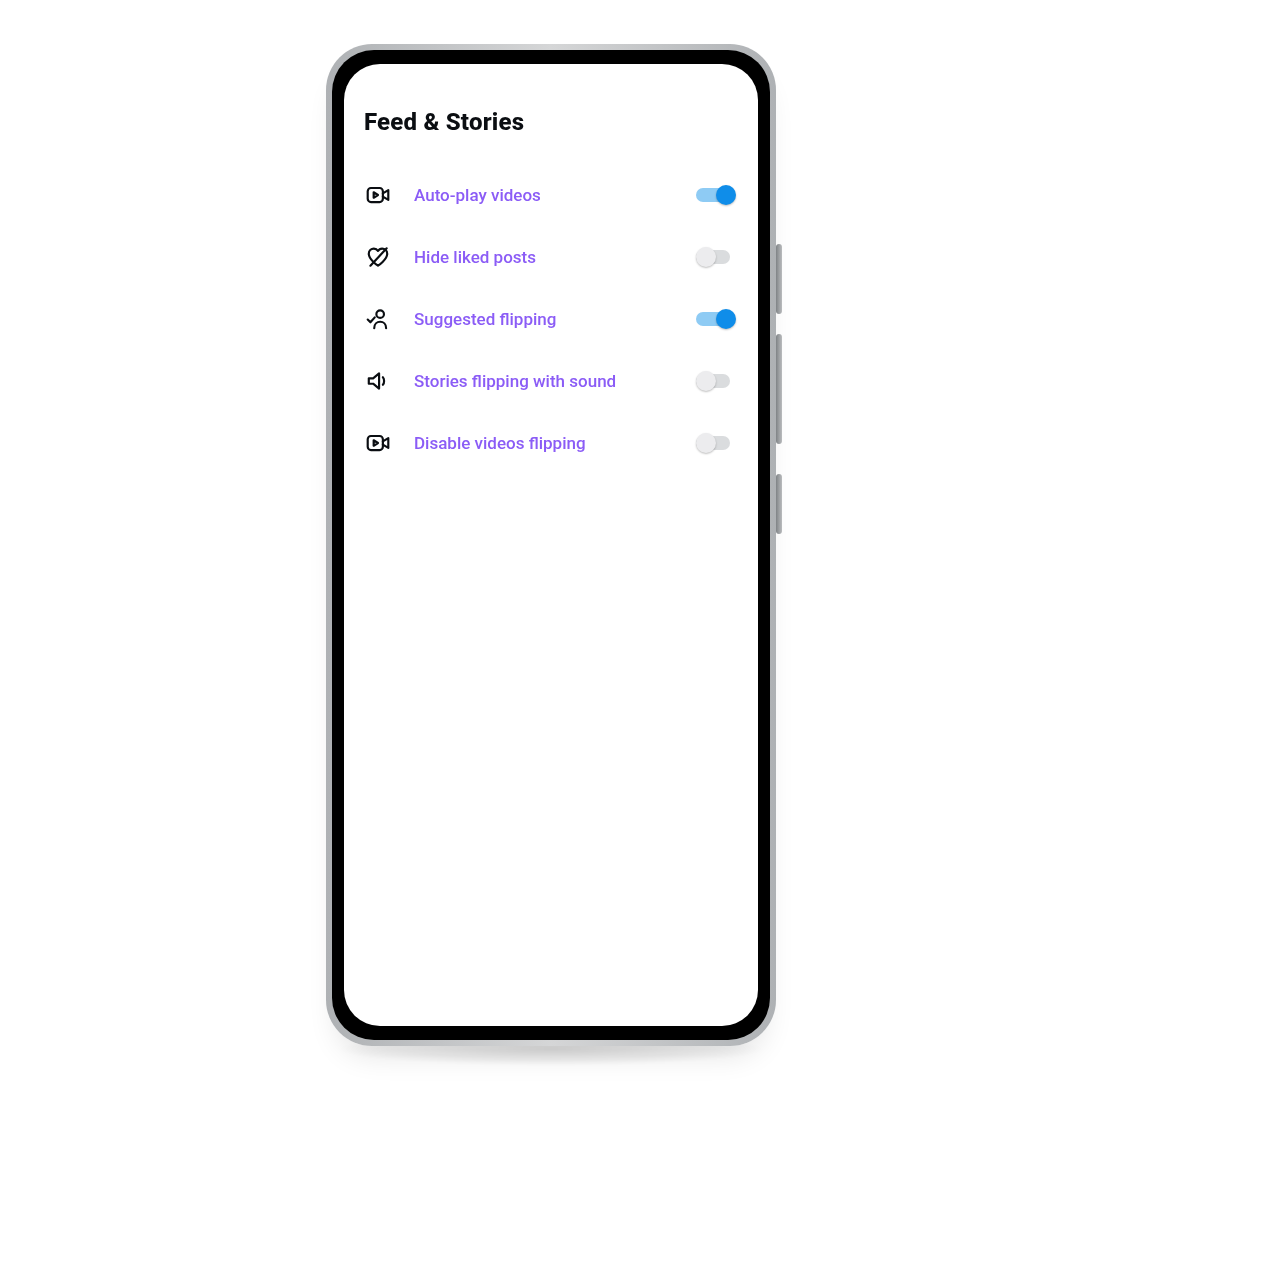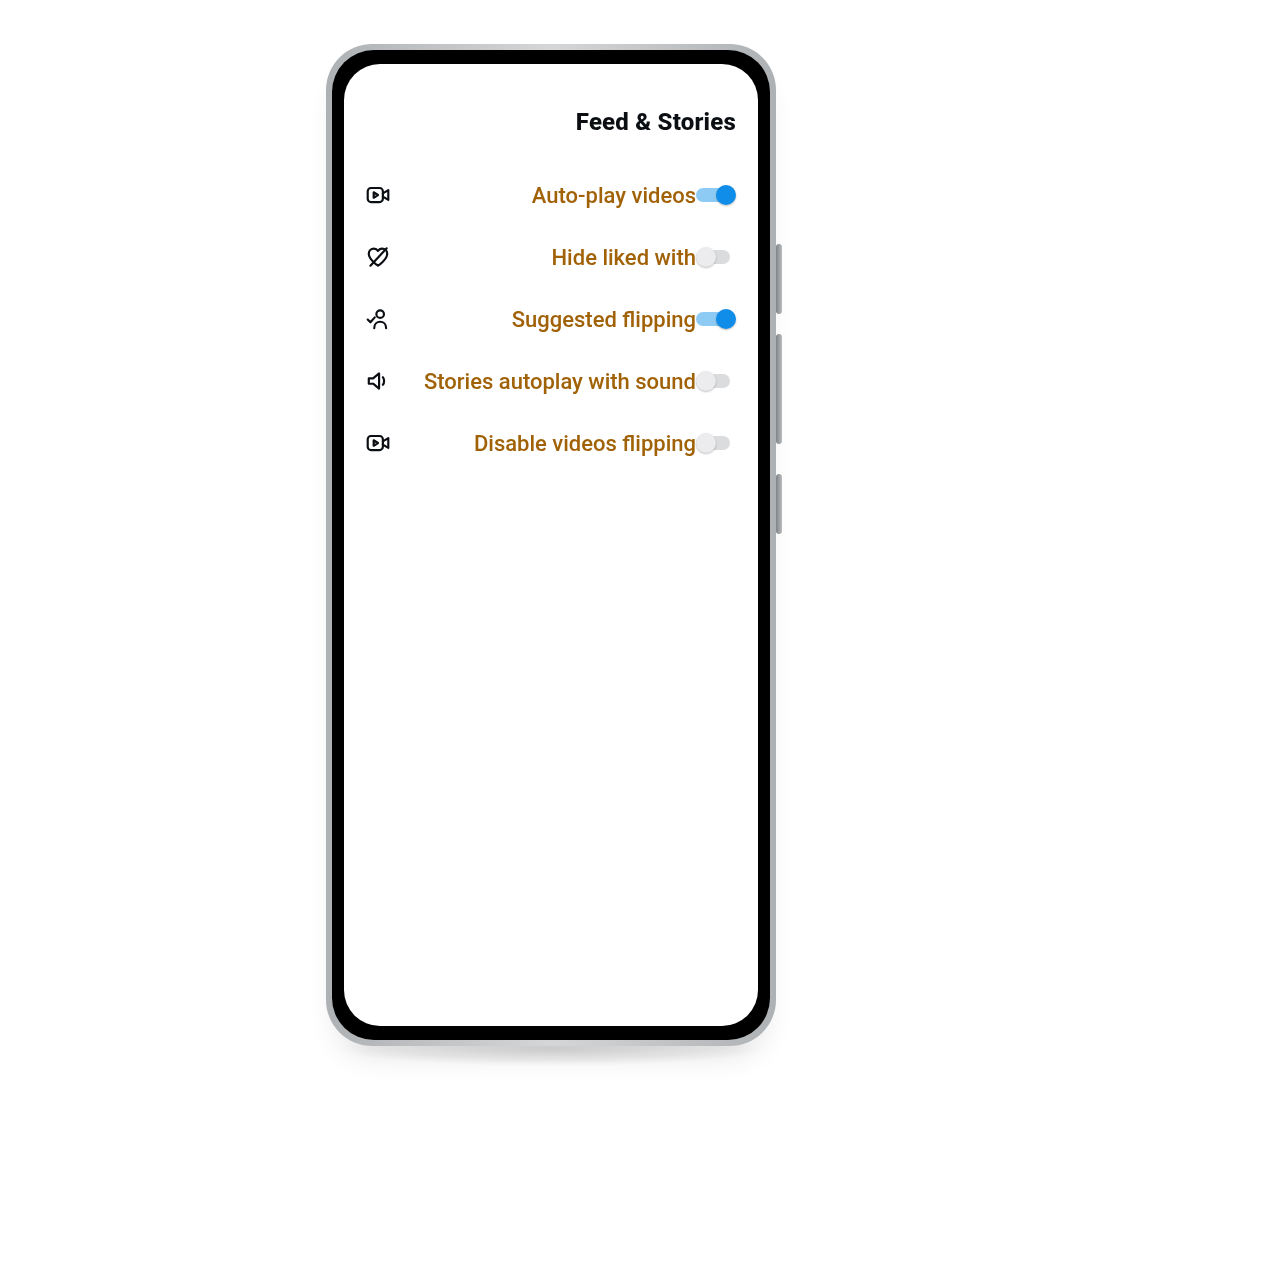--- a/index.html
+++ b/index.html
@@ -27,21 +27,20 @@
     height: 1002px;
     border-radius: 46px;
     background: linear-gradient(90deg, #aeb1b4 0%, #d5d6d7 50%, #aeb1b4 100%);
     box-shadow: 0 20px 30px -12px rgba(0,0,0,0.12);
   }
   .phone-inner {
     position: absolute;
     left: 6px; right: 6px; top: 6px; bottom: 6px;
     border-radius: 42px;
     background: #000;
-    text-align: right;
   }
   .screen {
     position: absolute;
     left: 12px; right: 12px; top: 14px; bottom: 14px;
     background: #fff;
     border-radius: 36px;
     overflow: hidden;
   }
   
   .hw-btn {
@@ -89,23 +88,23 @@
     flex: 0 0 28px;
     display: flex;
     align-items: center;
     justify-content: center;
     color: #0b0e12;
   }
   .icon-wrap svg { width: 26px; height: 26px; stroke: currentColor; }
   .label {
     flex: 1 1 auto;
     margin-left: 22px;
-    font-size: 22px;
+    font-size: 17px;
     font-weight: 500;
-    color: #a16207;
+    color: #8b5cf6;
   }
 
   
   .toggle {
     position: relative;
     width: 40px;
     height: 20px;
     flex: 0 0 40px;
   }
   .toggle .track {
@@ -160,21 +159,21 @@
             </span>
           </div>
 
           <div class="row">
             <span class="icon-wrap">
               <svg viewBox="0 0 24 24" fill="none" stroke-width="2" stroke-linecap="round" stroke-linejoin="round">
                 <path d="M12 20 C12 20 3.5 14.5 3.5 8.9 C3.5 6.3 5.6 4.2 8.2 4.2 C9.9 4.2 11.3 5.2 12 6.4 C12.7 5.2 14.1 4.2 15.8 4.2 C18.4 4.2 20.5 6.3 20.5 8.9 C20.5 14.5 12 20 12 20 Z"></path>
                 <line x1="5" y1="20" x2="20" y2="4"></line>
               </svg>
             </span>
-            <span class="label">Hide liked with</span>
+            <span class="label">Hide liked posts</span>
             <span class="toggle off">
               <span class="track"></span>
                 <span class="thumb"></span>
             </span>
           </div>
 
           <div class="row">
             <span class="icon-wrap">
               <svg viewBox="0 0 24 24" fill="none" stroke-width="2" stroke-linecap="round" stroke-linejoin="round">
                 <circle cx="14" cy="7.5" r="3.5"></circle>
@@ -189,21 +188,21 @@
             </span>
           </div>
 
           <div class="row">
             <span class="icon-wrap">
               <svg viewBox="0 0 24 24" fill="none" stroke-width="2" stroke-linecap="round" stroke-linejoin="round">
                 <path d="M3.5 9.5 H7.5 L13 5 V19 L7.5 14.5 H3.5 Z"></path>
                 <path d="M16.5 8.5 C18 10 18 14 16.5 15.5"></path>
               </svg>
             </span>
-            <span class="label">Stories autoplay with sound</span>
+            <span class="label">Stories flipping with sound</span>
             <span class="toggle off">
               <span class="track"></span>
                 <span class="thumb"></span>
             </span>
           </div>
 
           <div class="row">
             <span class="icon-wrap">
               <svg viewBox="0 0 24 24" fill="none" stroke-width="2" stroke-linecap="round" stroke-linejoin="round">
                 <rect x="2.5" y="5.5" width="14" height="13" rx="3"></rect>

